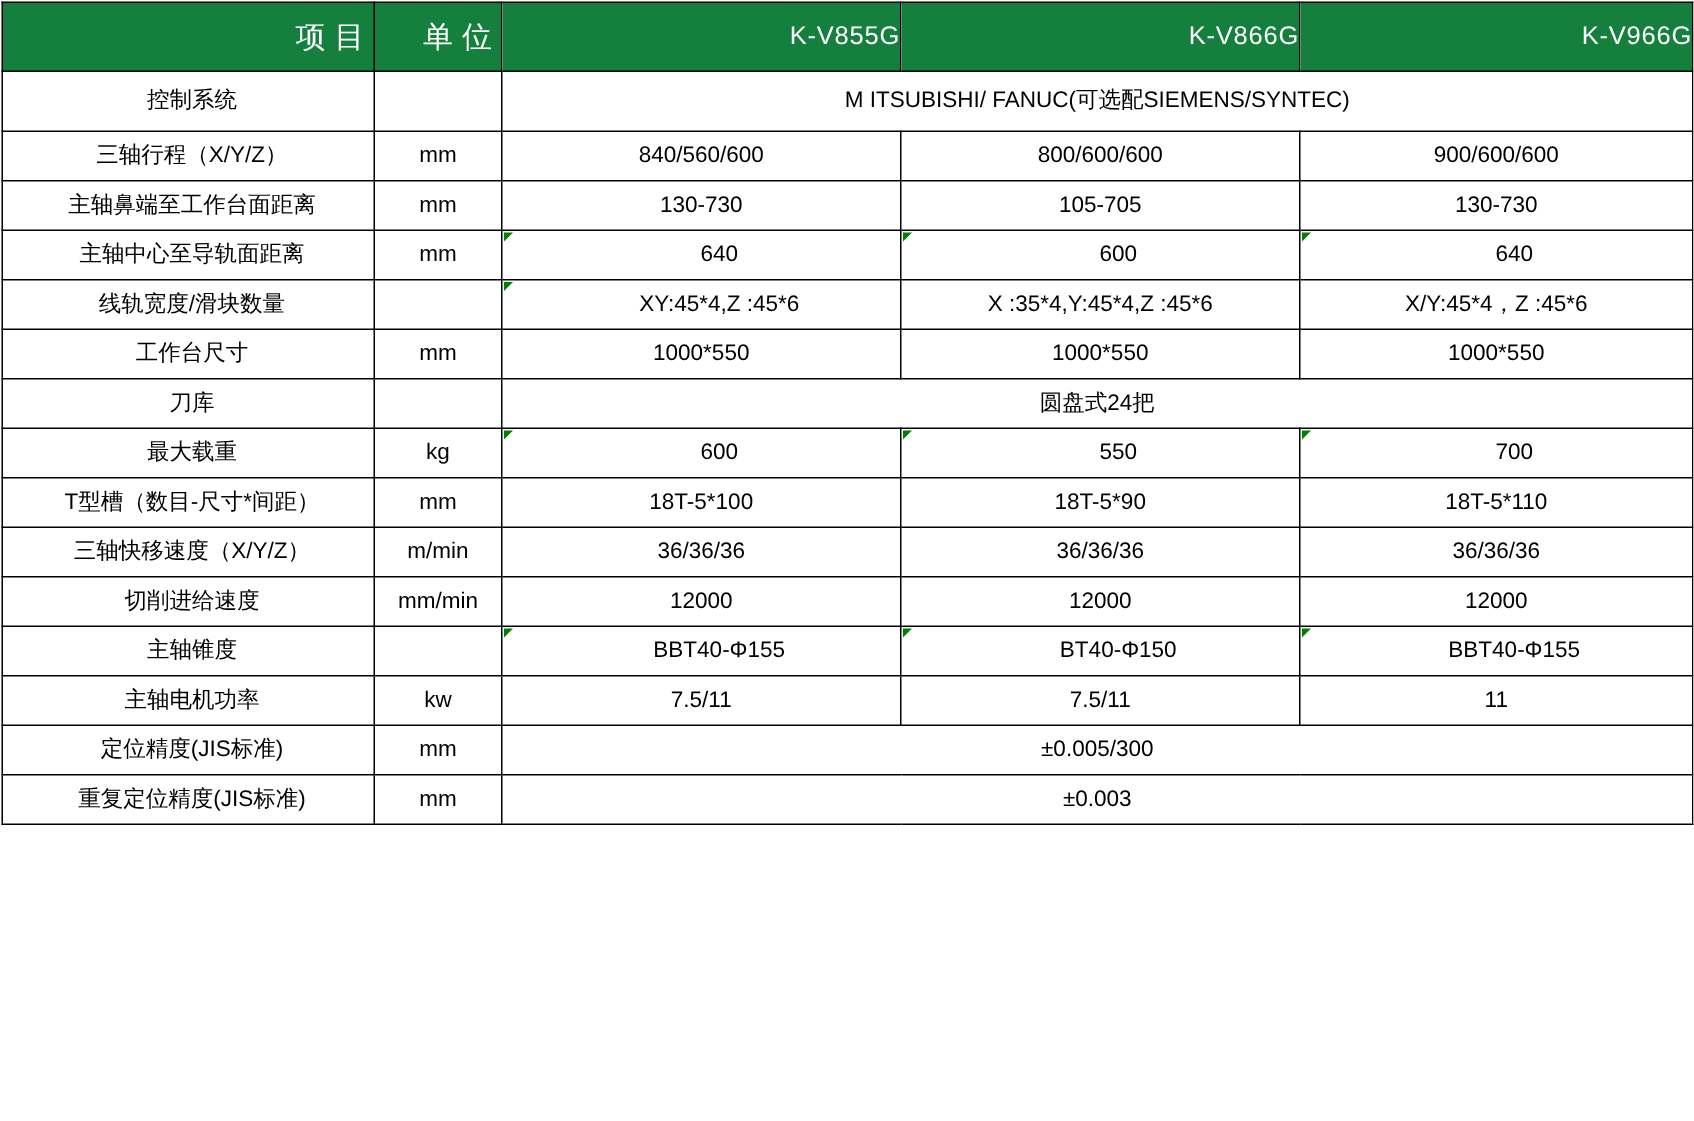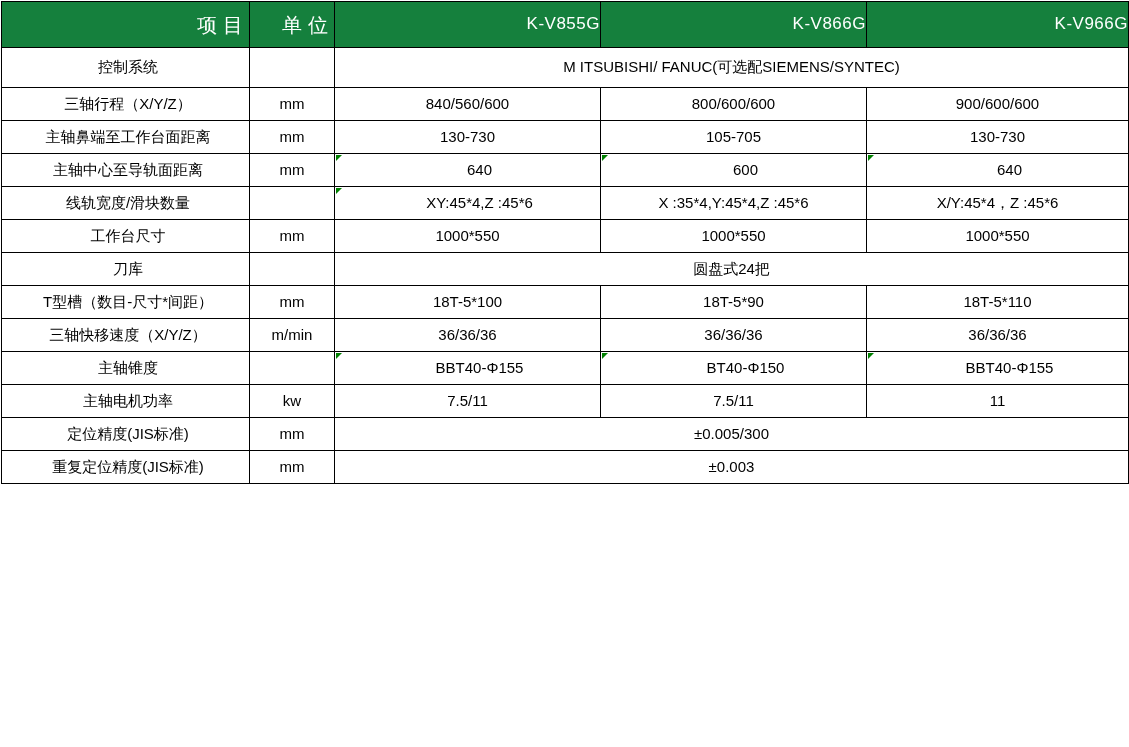--- a/index.html
+++ b/index.html
@@ -104,37 +104,51 @@
     <td class="val">1000*550</td>
     <td class="val">1000*550</td>
   </tr>
 
   <tr>
     <td class="lbl">刀库</td>
     <td class="unit"></td>
     <td class="val" colspan="3">圆盘式24把</td>
   </tr>
 
+  <tr>
+    <td class="lbl">最大载重</td>
+    <td class="unit">kg</td>
+    <td class="val has-flag"><span class="tri"></span><span class="vtext">600</span></td>
+    <td class="val has-flag"><span class="tri"></span><span class="vtext">550</span></td>
+    <td class="val has-flag"><span class="tri"></span><span class="vtext">700</span></td>
+  </tr>
 
   <tr>
     <td class="lbl">T型槽（数目-尺寸*间距）</td>
     <td class="unit">mm</td>
     <td class="val">18T-5*100</td>
     <td class="val">18T-5*90</td>
     <td class="val">18T-5*110</td>
   </tr>
 
   <tr>
     <td class="lbl">三轴快移速度（X/Y/Z）</td>
     <td class="unit">m/min</td>
     <td class="val">36/36/36</td>
     <td class="val">36/36/36</td>
     <td class="val">36/36/36</td>
   </tr>
 
+  <tr>
+    <td class="lbl">切削进给速度</td>
+    <td class="unit">mm/min</td>
+    <td class="val">12000</td>
+    <td class="val">12000</td>
+    <td class="val">12000</td>
+  </tr>
 
 
   <tr>
     <td class="lbl">主轴锥度</td>
     <td class="unit"></td>
     <td class="val has-flag"><span class="tri"></span><span class="vtext">BBT40-Φ155</span></td>
     <td class="val has-flag"><span class="tri"></span><span class="vtext">BT40-Φ150</span></td>
     <td class="val has-flag"><span class="tri"></span><span class="vtext">BBT40-Φ155</span></td>
   </tr>
 

